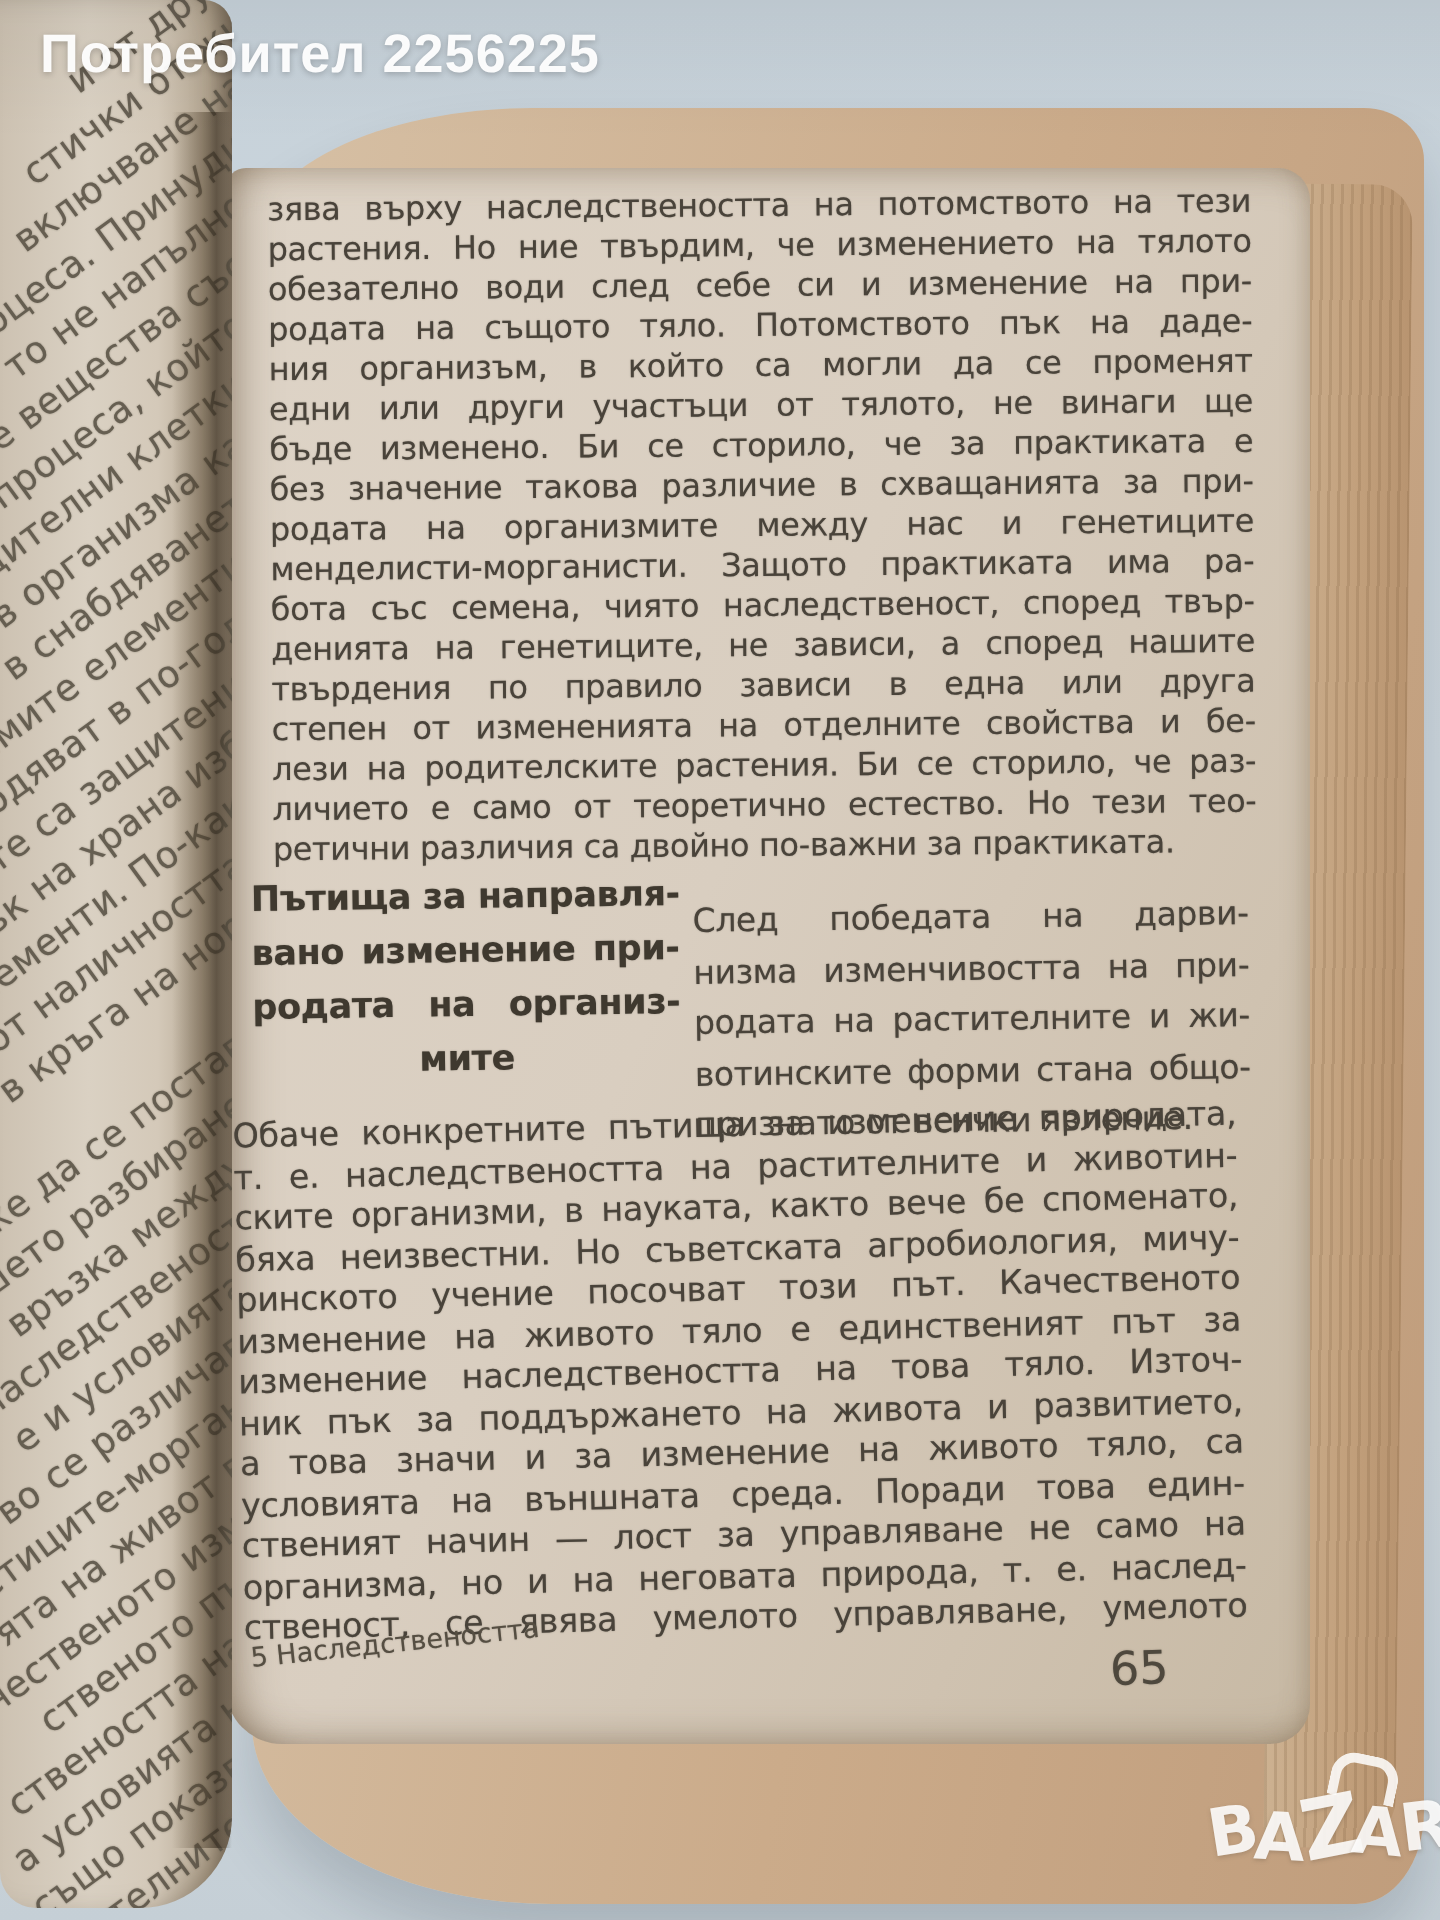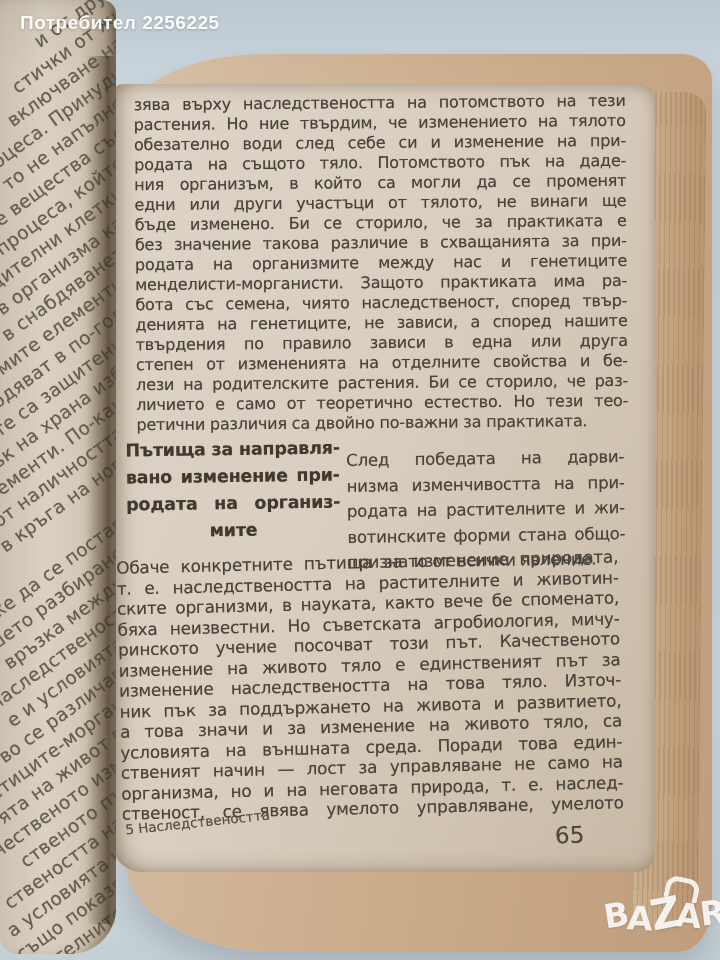--- a/index.html
+++ b/index.html
@@ -61,21 +61,21 @@
     box-shadow:inset -10px 0 16px -8px rgba(60,45,28,.5);
   }
   .left-frag{position:absolute; right:-6px; top:-34px; width:430px; color:#5a5346; opacity:.9;
              font-size:18.5px; letter-spacing:.3px; filter:blur(.35px);}
   .lfl{display:block; text-align:right; white-space:nowrap; height:30px; line-height:30px;
        transform:rotate(-36deg); transform-origin:100% 50%;
        text-shadow:0 0 1px rgba(90,83,70,.6);}
   
   .username{
     position:absolute; left:20px; top:12px; z-index:20;
-    font-family:"Liberation Sans",sans-serif; font-weight:700; font-size:19px;
+    font-family:"Liberation Sans",sans-serif; font-weight:700; font-size:27px;
     color:rgba(255,255,255,.95); letter-spacing:.5px;
     text-shadow:0 1px 3px rgba(0,0,0,.22);
   }
   .watermark{position:absolute; left:604px; top:890px; z-index:20; transform:rotate(-2deg);}
   .wm-letters{display:flex; align-items:flex-end;}
   .wm-l{font-family:"DejaVu Sans",sans-serif; font-weight:800; font-size:33px; line-height:1;
         color:rgba(255,255,255,.88); text-shadow:0 1px 2px rgba(120,100,80,.35);}
   .wm-l:nth-child(1){transform:rotate(-7deg) translateY(-2px);}
   .wm-l:nth-child(2){transform:rotate(5deg) translateY(2px); margin-left:-2px;}
   .wm-l:nth-child(3){font-size:42px; transform:rotate(-9deg) translateY(3px); margin:0 -4px 0 -3px;}

